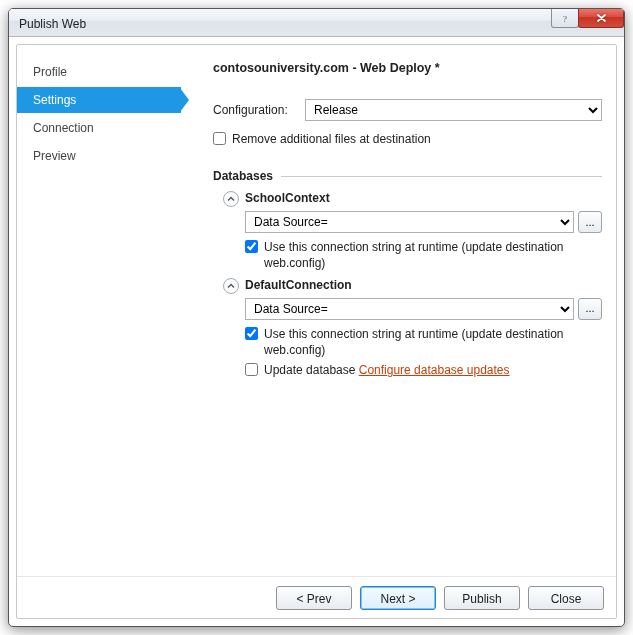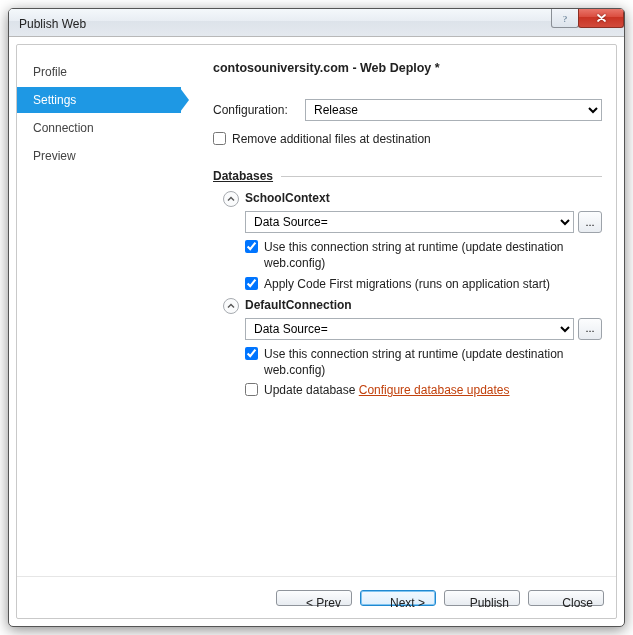--- a/index.html
+++ b/index.html
@@ -76,21 +76,21 @@
     font-family: inherit; font-size: 12px; padding: 1px 4px;
   }
 
   .chk-row { display: flex; align-items: flex-start; gap: 6px; margin: 4px 0 4px 0; }
   .chk-row input[type=checkbox] { margin: 1px 0 0 0; width: 13px; height: 13px; }
   .chk-label { flex: 1; line-height: 1.35; }
 
   .section-head {
     display: flex; align-items: center; margin: 22px 0 8px 0;
   }
-  .section-head .h { font-weight: bold; margin-right: 8px; text-decoration: underline; }
+  .section-head .h { font-weight: bold; margin-right: 8px; }
   .section-head .line { flex: 1; height: 1px; background: #c9c9c9; }
 
   .db-block { margin: 6px 0 4px 10px; }
   .db-head { display: flex; gap: 6px; font-weight: bold; margin-bottom: 4px; }
   .expander {
     width: 16px; height: 16px; border: 1px solid #a7abb0; border-radius: 50%;
     display: flex; align-items: center; justify-content: center; background: #fafbfc;
   }
   .conn-row { display: flex; align-items: center; gap: 4px; margin: 4px 0 6px 22px; }
   select.conn {
@@ -102,23 +102,23 @@
     border-radius: 3px; font-size: 11px; line-height: 1; display:flex;align-items:center;justify-content:center;
   }
   .sub-checks { margin-left: 22px; }
   .link { color: #c2410c; text-decoration: underline; cursor: pointer; }
 
   .footer {
     height: 42px; border-top: 1px solid #e6e6e6; display: flex; align-items: center;
     justify-content: flex-end; gap: 8px; padding: 0 12px;
   }
   .btn {
-    min-width: 76px; height: 16px; border: 1px solid #8f949b; border-radius: 3px;
+    min-width: 76px; height: 24px; border: 1px solid #8f949b; border-radius: 3px;
     background: linear-gradient(#fcfdfe,#e8ecf1); font-family: inherit; font-size: 12px;
-    padding: 5px 10px; color: #222; text-align: right;
+    padding: 5px 10px; color: #222;
   }
   .btn.primary {
     border-color: #1f88d0; box-shadow: inset 0 0 0 1px #7fc4f1;
     background: linear-gradient(#f2f9ff,#dfeffc);
   }
 </style>
 </head>
 <body>
 
 <div class="window">
@@ -194,24 +194,20 @@
               <option>Data Source=</option>
             </select>
             <button class="ellipsis-btn">
               <span>...</span>
             </button>
           </div>
           <div class="sub-checks">
             <div class="chk-row">
               <input type="checkbox" checked="" style="">
               <span class="chk-label">Use this connection string at runtime (update destination web.config)</span>
-            </div>
-            <div class="chk-row">
-              <input type="checkbox" checked="" style="">
-              <span class="chk-label">Apply Code First migrations (runs on application start)</span>
             </div>
           </div>
         </div>
 
         <div class="db-block">
           <div class="db-head">
             <span class="expander">
               <svg width="8" height="8" viewBox="0 0 8 8">
                 <path d="M1 5.5 L4 2.5 L7 5.5" fill="none" stroke="#555" stroke-width="1.4"></path>
               </svg>

